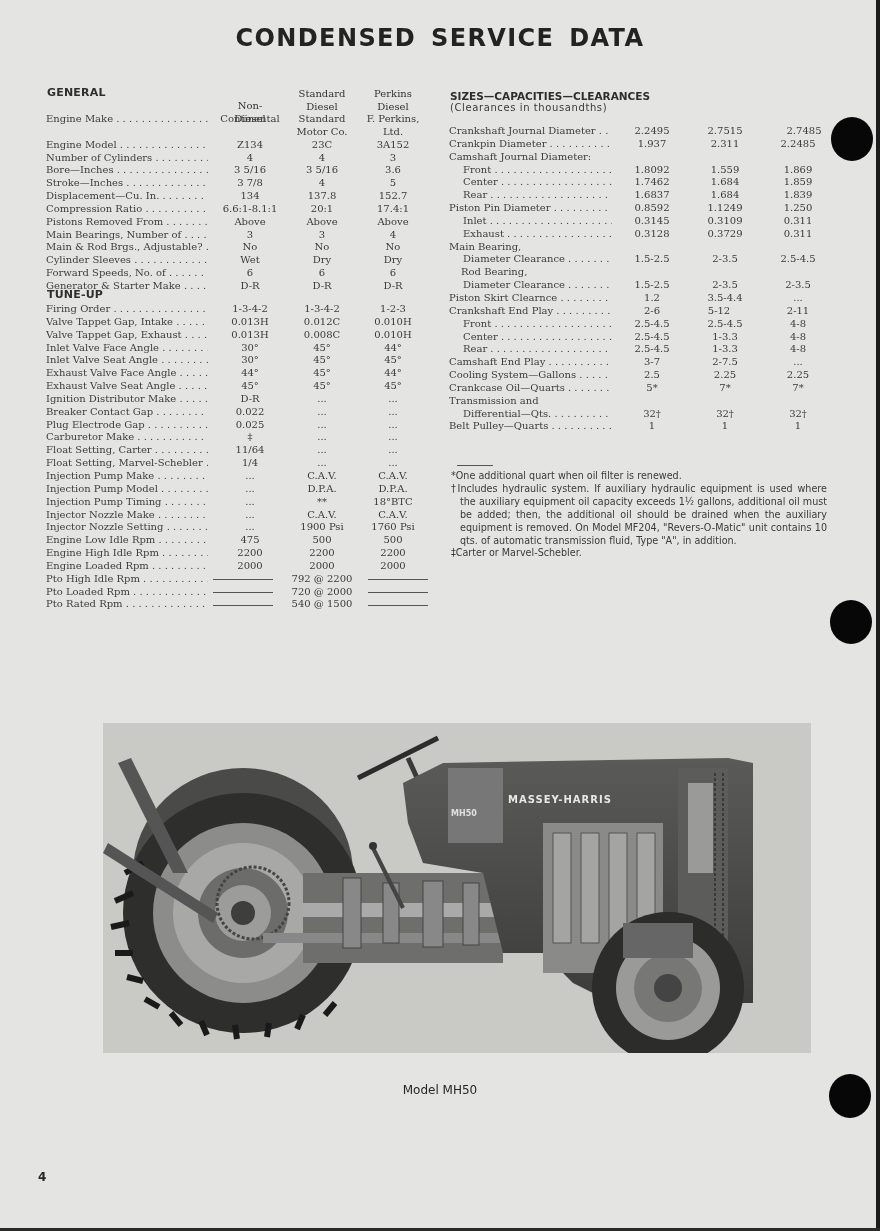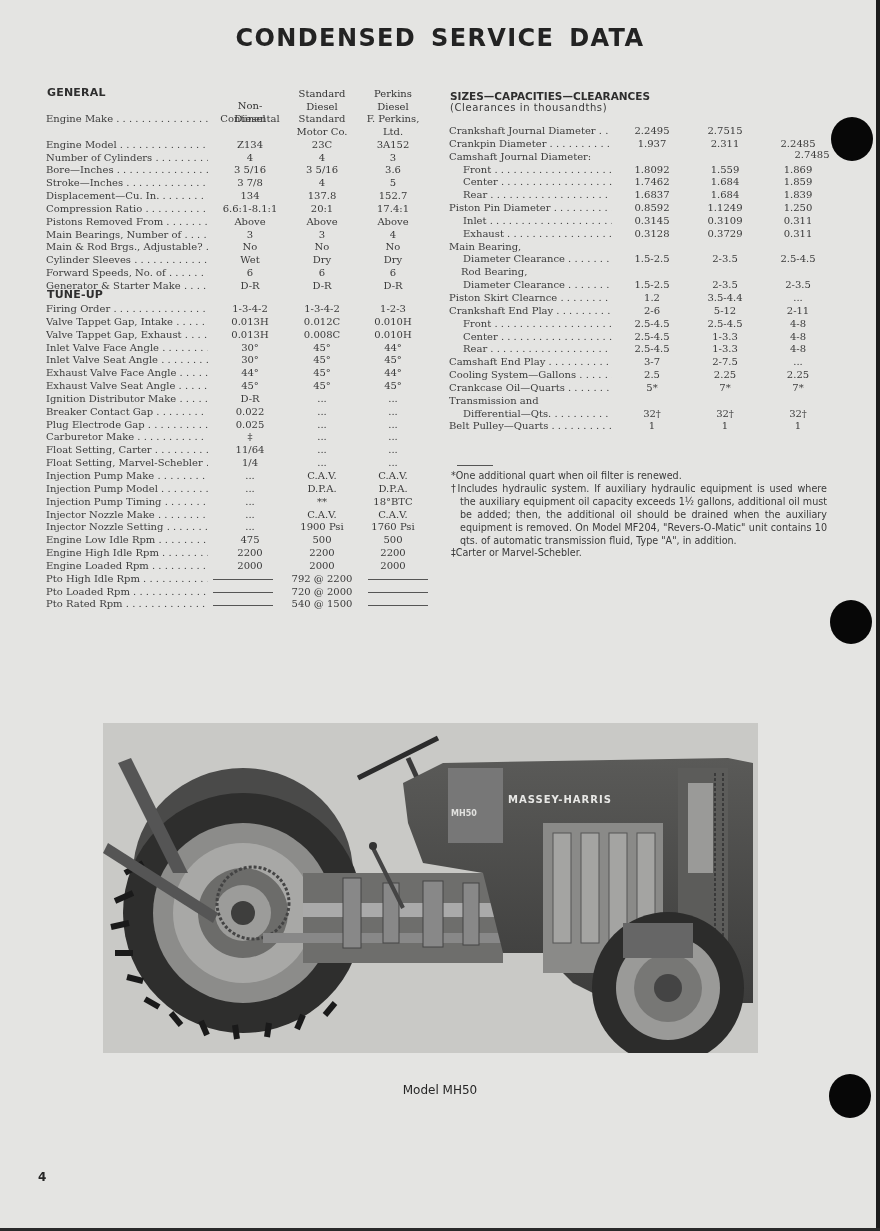--- a/index.html
+++ b/index.html
@@ -51,21 +51,21 @@
   .sub-h {
     position: absolute; font-family: "DejaVu Sans", sans-serif; font-weight: bold; font-size: 10.5px; color: #2e2e2e;
   }
   .rule { position: absolute; height: 1px; background: #555; }
   .notes {
     position: absolute; left: 451px; top: 470px; width: 376px;
     font-family: "DejaVu Sans", sans-serif; font-size: 9.6px; line-height: 12.9px; color: #3a3a3a;
   }
   .note { padding-left: 9px; text-indent: -9px; text-align: justify; }
   .photo {
-    position: absolute; left: 103px; top: 723px; width: 655px; height: 330px;
+    position: absolute; left: 103px; top: 723px; width: 708px; height: 330px;
     background: #c9c9c6; overflow: hidden;
   }
   .caption {
     position: absolute; left: 0; width: 880px; top: 1083px; text-align: center;
     font-family: "DejaVu Sans", sans-serif; font-size: 12px; color: #262626;
   }
   .pagenum {
     position: absolute; left: 38px; top: 1170px; font-family: "DejaVu Sans", sans-serif;
     font-weight: bold; font-size: 12px; color: #262626;
   }
@@ -332,21 +332,21 @@
     </div>
   </div>
 
 <div class="sub-h" style="left:450px;top:90px;">SIZES—CAPACITIES—CLEARANCES</div>
 <div class="subnote" style="left:450px;top:102px;">(Clearances in thousandths)</div>
 <div class="rows" id="sizes-rows" style="left:449px;top:125px;width:390px;">
     <div class="row">
       <span class="lbl" style="width: 163px;">Crankshaft Journal Diameter . . . . . . . . . . . . . . . . . . . . . . . . . . . . . . . . . . . . . . . . </span>
       <span class="c" style="left: 165px;">2.2495</span>
       <span class="c" style="left: 238px;">2.7515</span>
-      <span class="c" style="left: 325px; margin-top: 24px;">2.7485</span>
+      <span class="c" style="left: 317px;">2.7485</span>
     </div>
     <div class="row">
       <span class="lbl" style="width: 163px;">Crankpin Diameter . . . . . . . . . . . . . . . . . . . . . . . . . . . . . . . . . . . . . . . . </span>
       <span class="c" style="left: 165px;">1.937</span>
       <span class="c" style="left: 238px;">2.311</span>
       <span class="c" style="left: 311px;">2.2485</span>
     </div>
     <div class="row">
       <span class="lbl" style="width: 163px;">Camshaft Journal Diameter:</span>
       <span class="c" style="left: 165px;"></span>
@@ -415,21 +415,21 @@
     </div>
     <div class="row">
       <span class="lbl" style="width: 163px;">Piston Skirt Clearnce . . . . . . . . . . . . . . . . . . . . . . . . . . . . . . . . . . . . . . . . </span>
       <span class="c" style="left: 165px;">1.2</span>
       <span class="c" style="left: 238px;">3.5-4.4</span>
       <span class="c" style="left: 311px;">...</span>
     </div>
     <div class="row">
       <span class="lbl" style="width: 163px;">Crankshaft End Play . . . . . . . . . . . . . . . . . . . . . . . . . . . . . . . . . . . . . . . . </span>
       <span class="c" style="left: 165px;">2-6</span>
-      <span class="c" style="left: 238px;">5-12</span>
+      <span class="c" style="left: 232px;">5-12</span>
       <span class="c" style="left: 311px;">2-11</span>
     </div>
     <div class="row">
       <span class="lbl indent" style="width: 149px;">Front . . . . . . . . . . . . . . . . . . . . . . . . . . . . . . . . . . . . . . . . </span>
       <span class="c" style="left: 165px;">2.5-4.5</span>
       <span class="c" style="left: 238px;">2.5-4.5</span>
       <span class="c" style="left: 311px;">4-8</span>
     </div>
     <div class="row">
       <span class="lbl indent" style="width: 149px;">Center . . . . . . . . . . . . . . . . . . . . . . . . . . . . . . . . . . . . . . . . </span>

